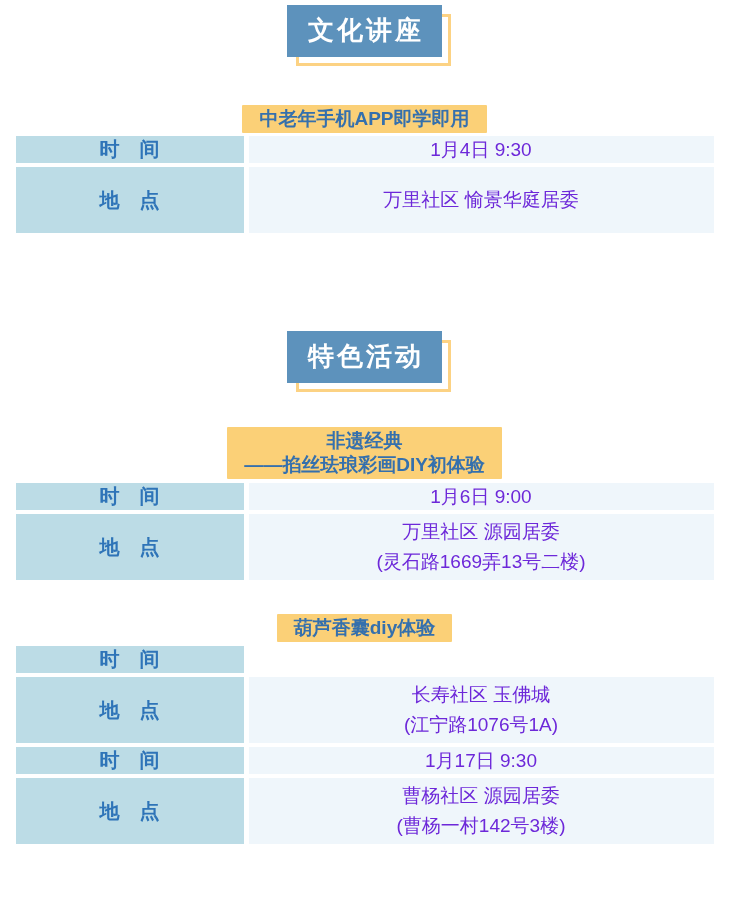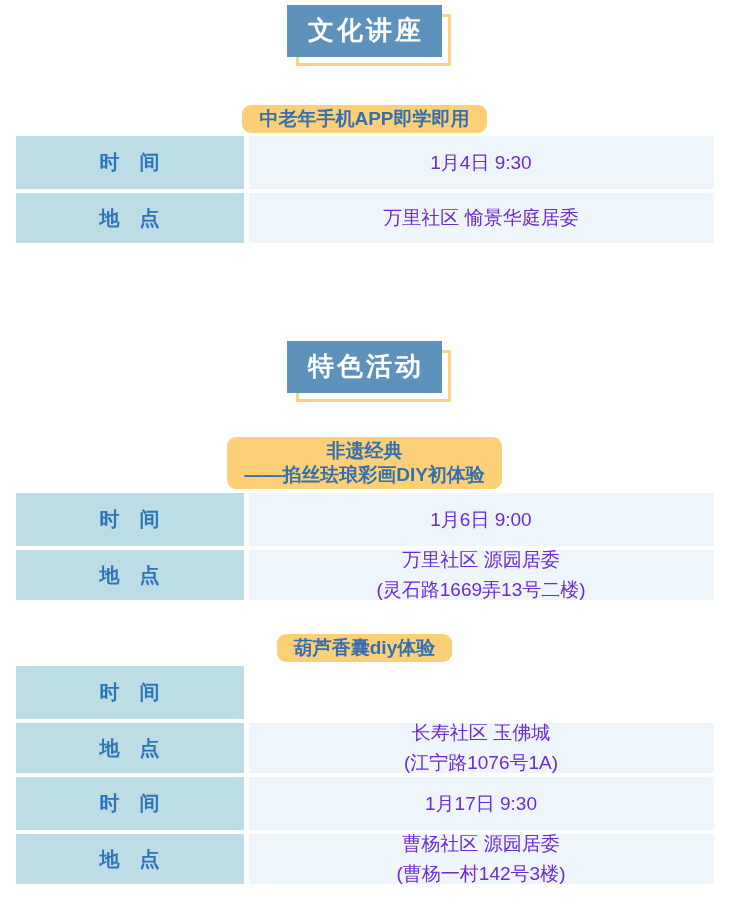--- a/index.html
+++ b/index.html
@@ -21,30 +21,30 @@
     position:relative; z-index:1;
     background:#5d92bc; color:#ffffff;
     font-weight:bold; font-size:26px; letter-spacing:3px;
     padding:8px 18px 9px 21px;
   }
 
   
   .badge {
     background:#fbd077; color:#3570ad;
     font-weight:bold; font-size:19px; line-height:24px;
-    text-align:center; padding:2px 17px; border-radius:9px;
+    text-align:center; padding:2px 17px; border-radius:1px;
     max-width:620px;
   }
 
   
   .table { width:698px; }
   .row { display:flex; margin-bottom:4px; }
   .row:last-child { margin-bottom:0; }
-  .row.h-time  { height:53px; }
-  .row.h-place { height:50px; }
+  .row.h-time  { height:27px; }
+  .row.h-place { height:66px; }
   .cell { box-sizing:border-box; }
   .cell.label {
     width:228px; margin-right:5px; background:#bcdce6;
     display:flex; align-items:center; justify-content:center;
     color:#2e74b8; font-weight:bold; font-size:20px;
   }
   .cell.value {
     flex:1; background:#eff6fb;
     display:flex; flex-direction:column; align-items:center; justify-content:center;
     color:#6d28d9; font-size:19px; line-height:30px;

